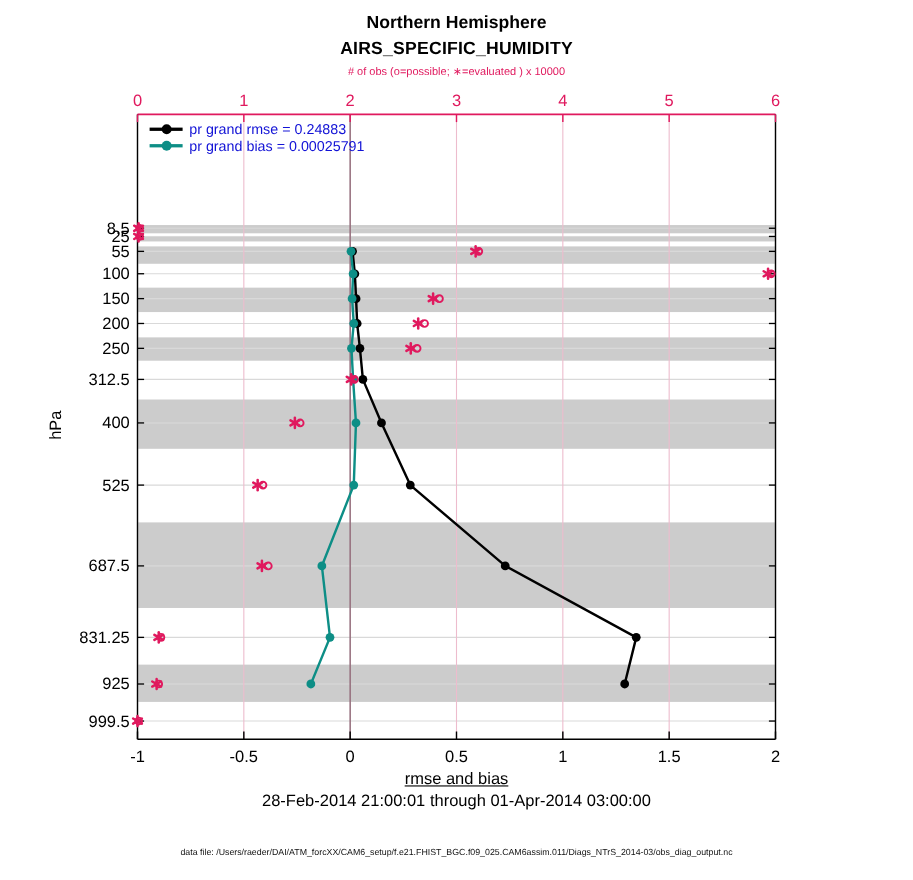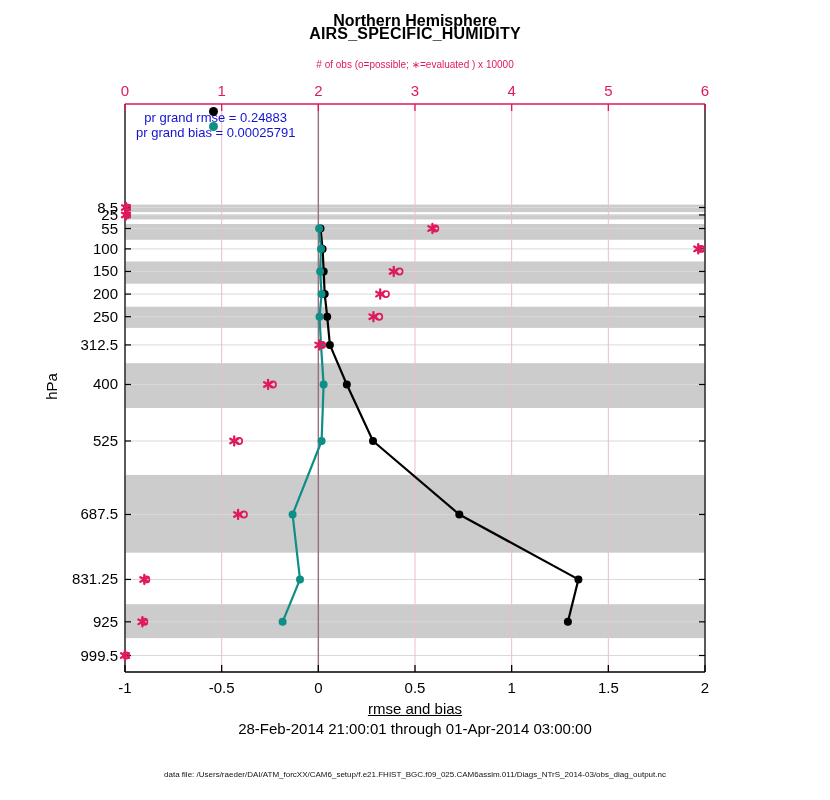--- a/index.html
+++ b/index.html
@@ -1,28 +1,28 @@
 <!DOCTYPE html>
 <html style="--obs: #e0195e; --legend-text: #1212d6;"><head>
 <meta charset="utf-8">
 <style>
   html,body{margin:0;padding:0;background:#ffffff;}
   .fig{position:relative;width:730px;height:800px;background:#fff;
        font-family:"Liberation Sans",sans-serif;overflow:hidden;}
   .t-center{position:absolute;left:0;width:830px;text-align:center;color:#000;}
   .title1{top:12px;font-size:16px;font-weight:bold;}
-  .title2{top:25px;font-size:16px;font-weight:bold;letter-spacing:.2px;}
+  .title2{top:36px;font-size:16px;font-weight:bold;letter-spacing:.2px;}
   .top-xlabel{top:59px;font-size:10px;font-weight:500;color:var(--obs);}
   .bot-xlabel{top:700px;font-size:15px;text-decoration:underline;}
   .datespan{top:720px;font-size:15px;}
   .footer{top:770px;font-size:8px;color:#111;}
   .ylab{position:absolute;left:38px;top:378px;font-size:15px;color:#000;
         transform:rotate(-90deg);transform-origin:center;}
   .legend{position:absolute;left:136px;top:110px;}
-  .lg-row{display:flex;align-items:center;height:15px;flex-direction:column;}
+  .lg-row{display:flex;align-items:center;height:15px;}
   .lg-line{position:relative;width:30px;height:3px;margin-right:6px;}
   .lg-line .dot{position:absolute;left:11px;top:-3px;width:9px;height:9px;border-radius:50%;}
   .lg-label{font-size:13px;color:var(--legend-text);white-space:pre;}
   svg text{font-family:"Liberation Sans",sans-serif;}
 </style>
 </head>
 <body>
 
 <div class="fig">
   <div class="t-center title1">Northern Hemisphere</div>

